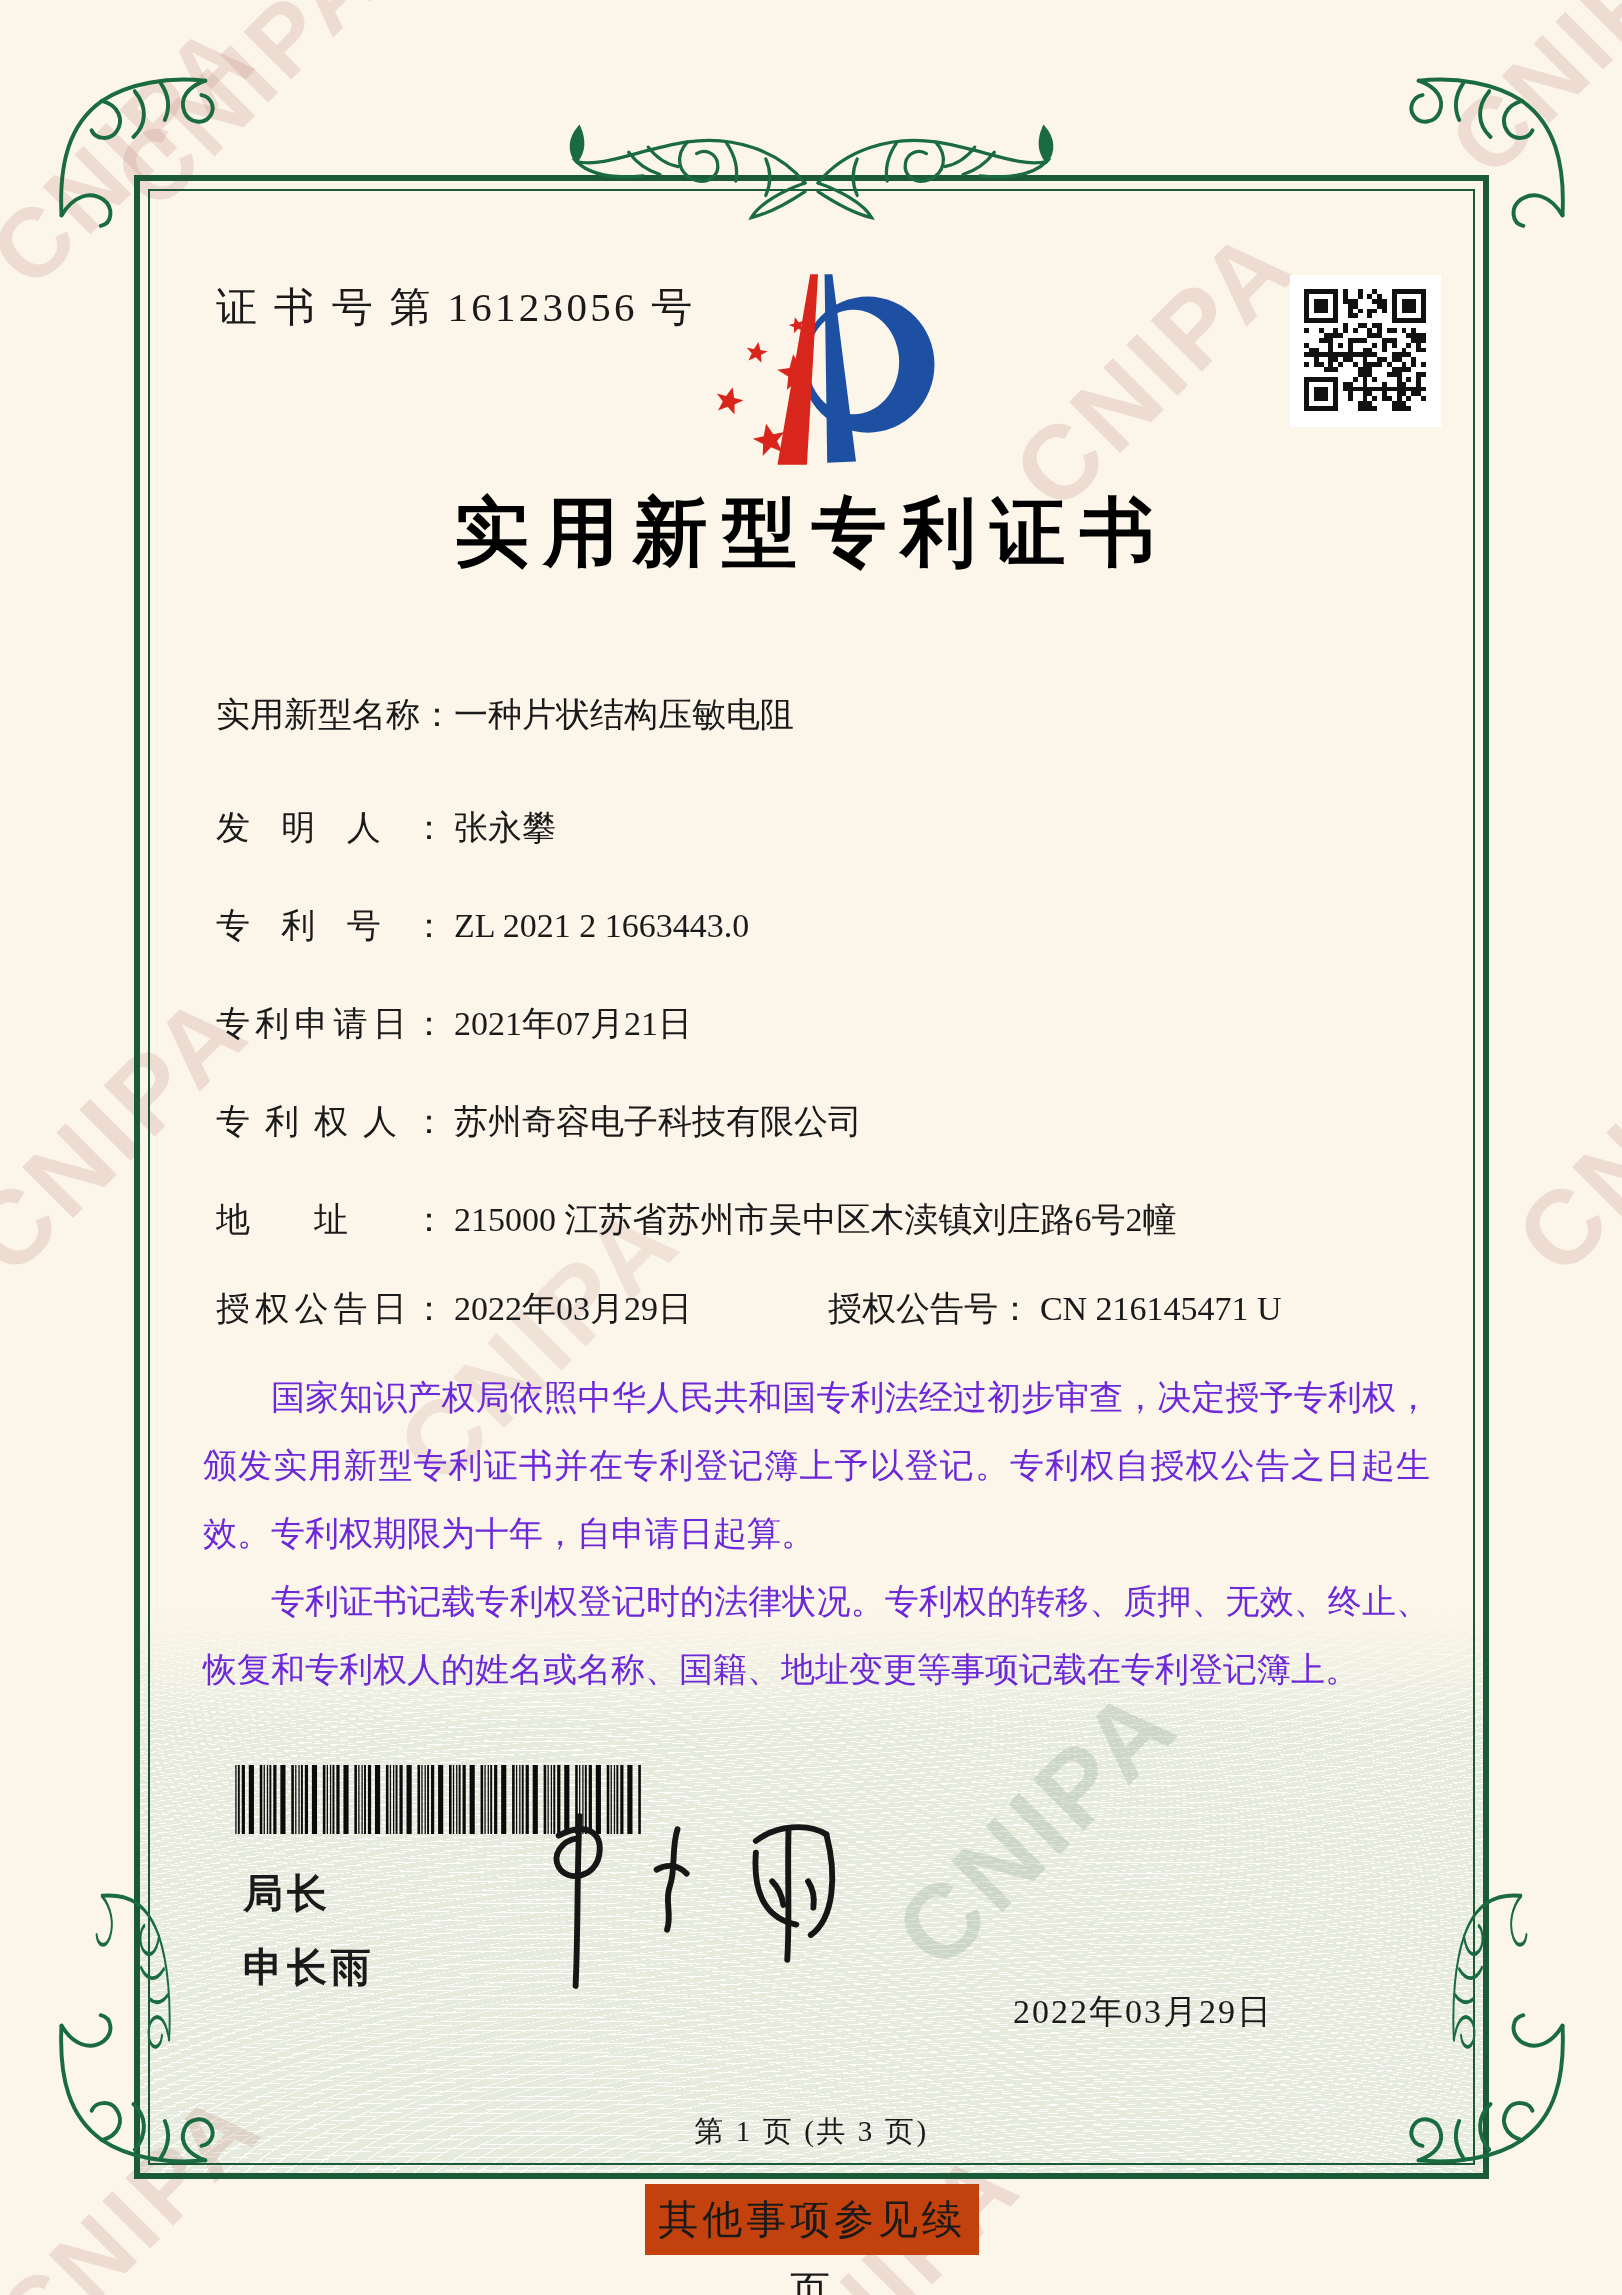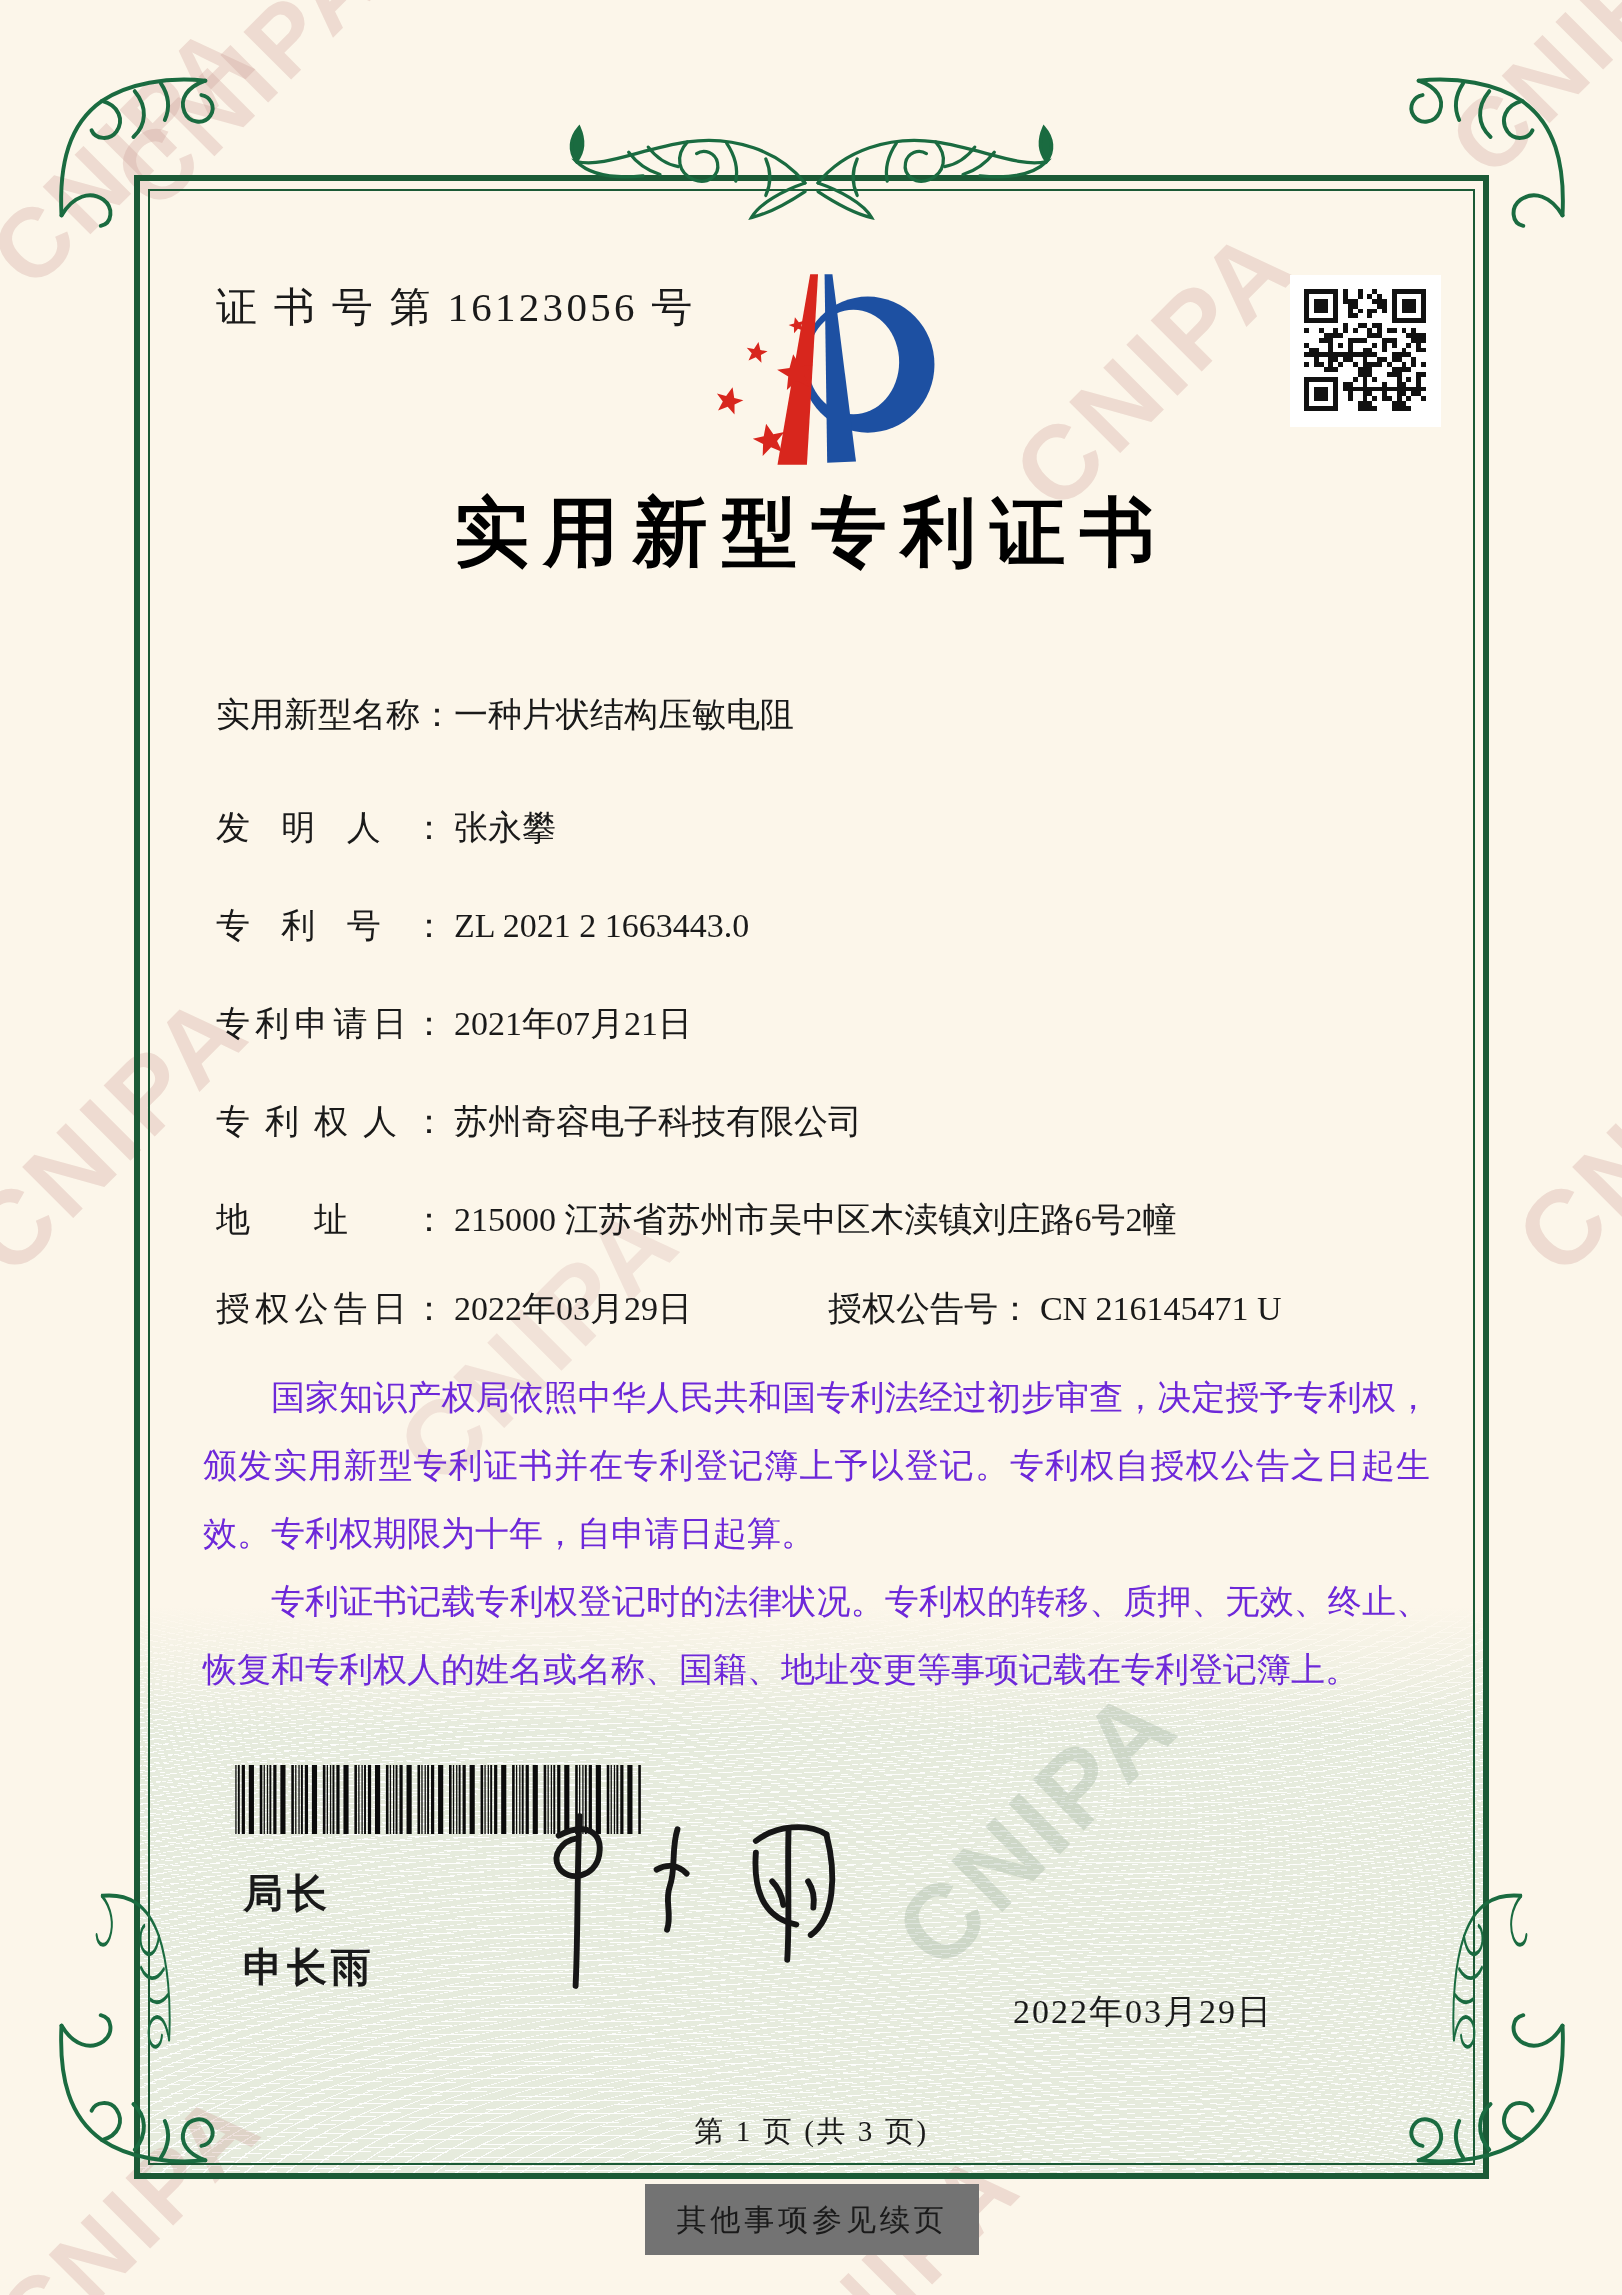--- a/index.html
+++ b/index.html
@@ -42,22 +42,22 @@
   .paras{position:absolute;left:203px;top:1364px;width:1227px;font-size:34px;
          line-height:68px;text-align:justify;color:#6d28d9;}
   .paras p{margin:0;text-indent:68px;}
   .barcode{position:absolute;left:234px;top:1765px;}
   .signer{position:absolute;left:243px;font-size:40px;font-weight:bold;
           font-family:"Liberation Sans","DejaVu Sans",sans-serif;letter-spacing:3.9px;}
   .sig{position:absolute;left:481px;top:1790px;}
   .issue-date{position:absolute;left:1013px;top:1989px;font-size:34px;letter-spacing:2px;}
   .page-note{position:absolute;left:0;top:2112px;width:100%;text-align:center;
              font-size:29px;letter-spacing:2.6px;}
-  .cont-box{position:absolute;left:645px;top:2184px;width:334px;height:71px;background:#737373;
-            z-index:6;text-align:center;line-height:71px;font-size:30px;letter-spacing:3.9px;}
+  .cont-box{position:absolute;left:645px;top:2184px;width:334px;height:71px;background:#c2410c;
+            z-index:6;text-align:center;line-height:71px;font-size:40px;letter-spacing:3.9px;}
 </style>
 </head>
 <body>
 
 <div id="page">
 
   <div class="waves"></div>
 
   <span class="wm" style="left:-39px;top:98px;font-size:98px;">CNIPA</span>
   <span class="wm" style="left:85px;top:19.6px;font-size:98px;">CNIPA</span>

